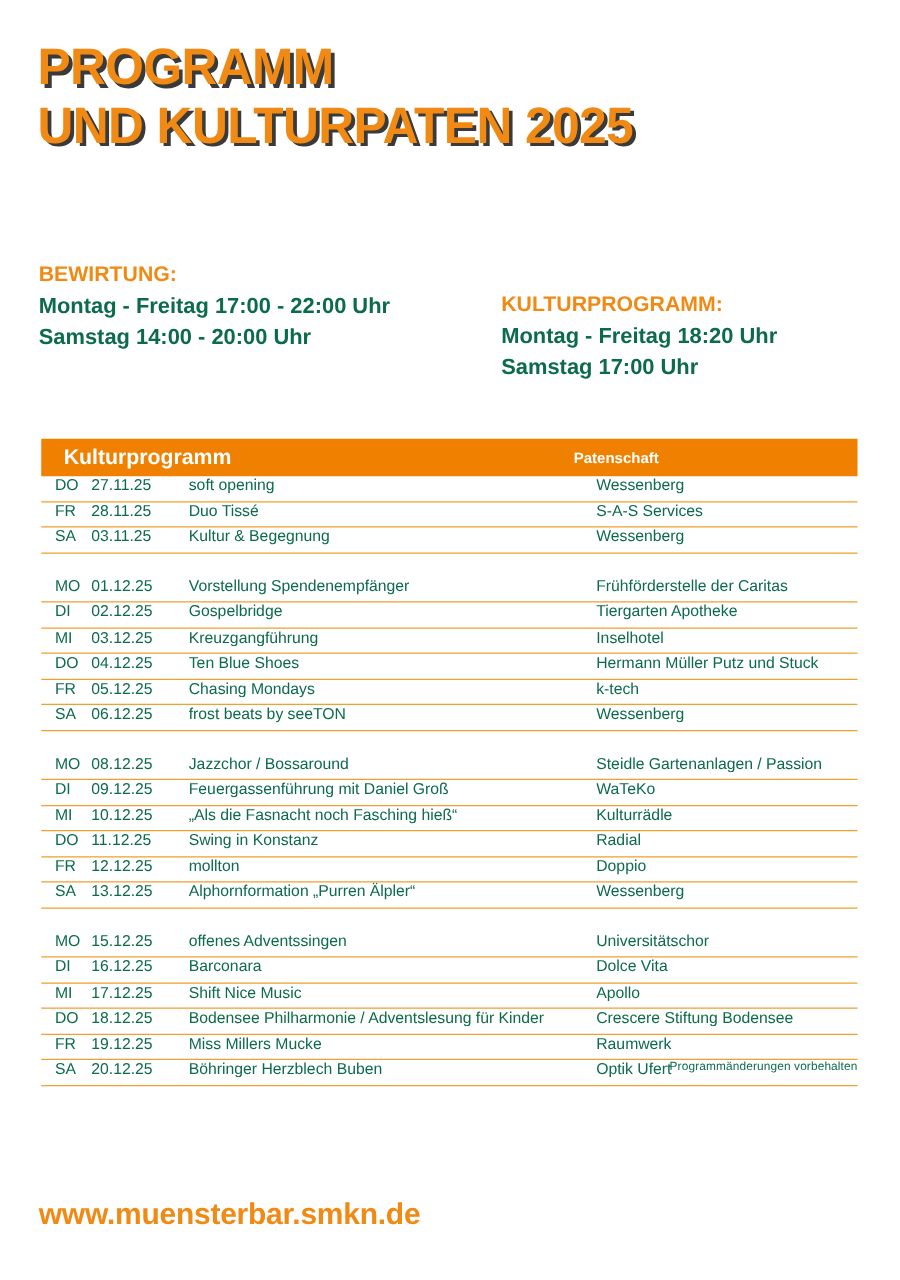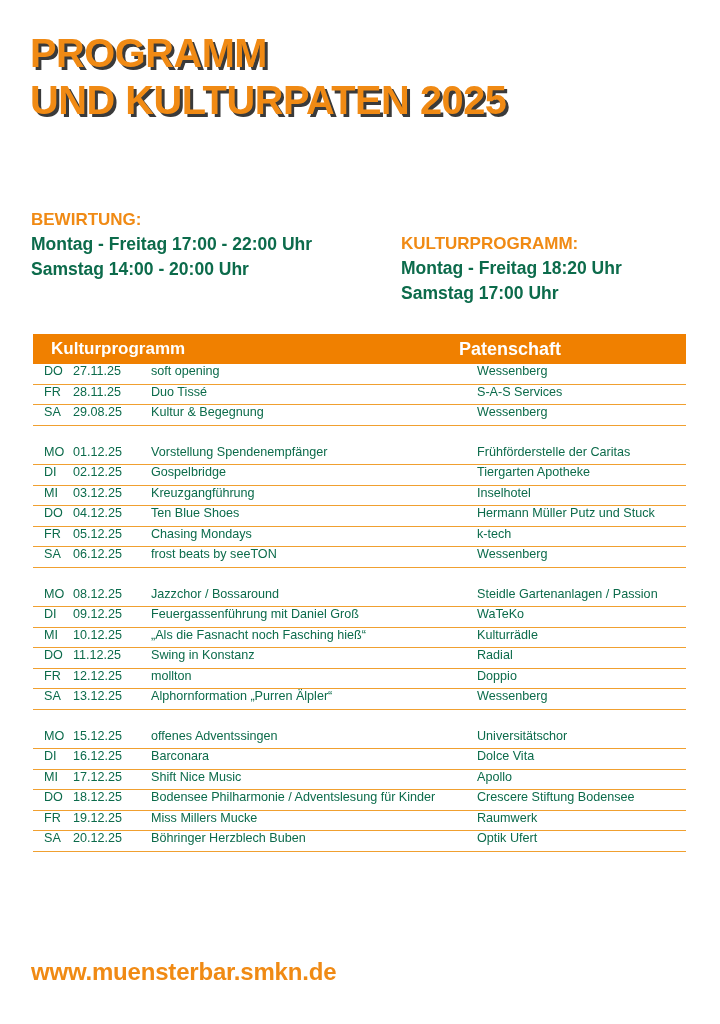--- a/index.html
+++ b/index.html
@@ -66,40 +66,40 @@
     font-weight: bold;
     color: #0c6b4b;
     line-height: 25px;
     white-space: nowrap;
   }
 
   
   .table-wrap {
     position: absolute;
     left: 33px;
-    top: 334px;
+    top: 351px;
     width: 653px;
   }
   .table-head {
     background: #F08000;
     height: 30px;
     display: flex;
     align-items: center;
     color: #ffffff;
   }
   .th-program {
     font-size: 17px;
     font-weight: bold;
     padding-left: 18px;
     flex: 0 0 426px;
     box-sizing: border-box;
     white-space: nowrap;
   }
   .th-paten {
-    font-size: 18px;
+    font-size: 12px;
     font-weight: bold;
     white-space: nowrap;
   }
 
   .block { margin-top: 0; }
   .block.spaced { margin-top: 19px; }
 
   .row {
     display: flex;
     align-items: baseline;
@@ -177,21 +177,21 @@
             <div class="c-paten">Wessenberg</div>
           </div>
           <div class="row">
             <div class="c-day">FR</div>
             <div class="c-date">28.11.25</div>
             <div class="c-title">Duo Tissé</div>
             <div class="c-paten">S-A-S Services</div>
           </div>
           <div class="row">
             <div class="c-day">SA</div>
-            <div class="c-date">29.08.25</div>
+            <div class="c-date">03.11.25</div>
             <div class="c-title">Kultur &amp; Begegnung</div>
             <div class="c-paten">Wessenberg</div>
           </div>
         </div>
         <div class="block spaced">
           <div class="row">
             <div class="c-day">MO</div>
             <div class="c-date">01.12.25</div>
             <div class="c-title">Vorstellung Spendenempfänger</div>
             <div class="c-paten">Frühförderstelle der Caritas</div>
@@ -299,16 +299,17 @@
           <div class="row">
             <div class="c-day">SA</div>
             <div class="c-date">20.12.25</div>
             <div class="c-title">Böhringer Herzblech Buben</div>
             <div class="c-paten">Optik Ufert</div>
           </div>
         </div>
       </div>
   </div>
 
+  <div class="footnote">Programmänderungen vorbehalten</div>
 
   <div class="site-url">www.muensterbar.smkn.de</div>
 
 </div>
 
 </body></html>

